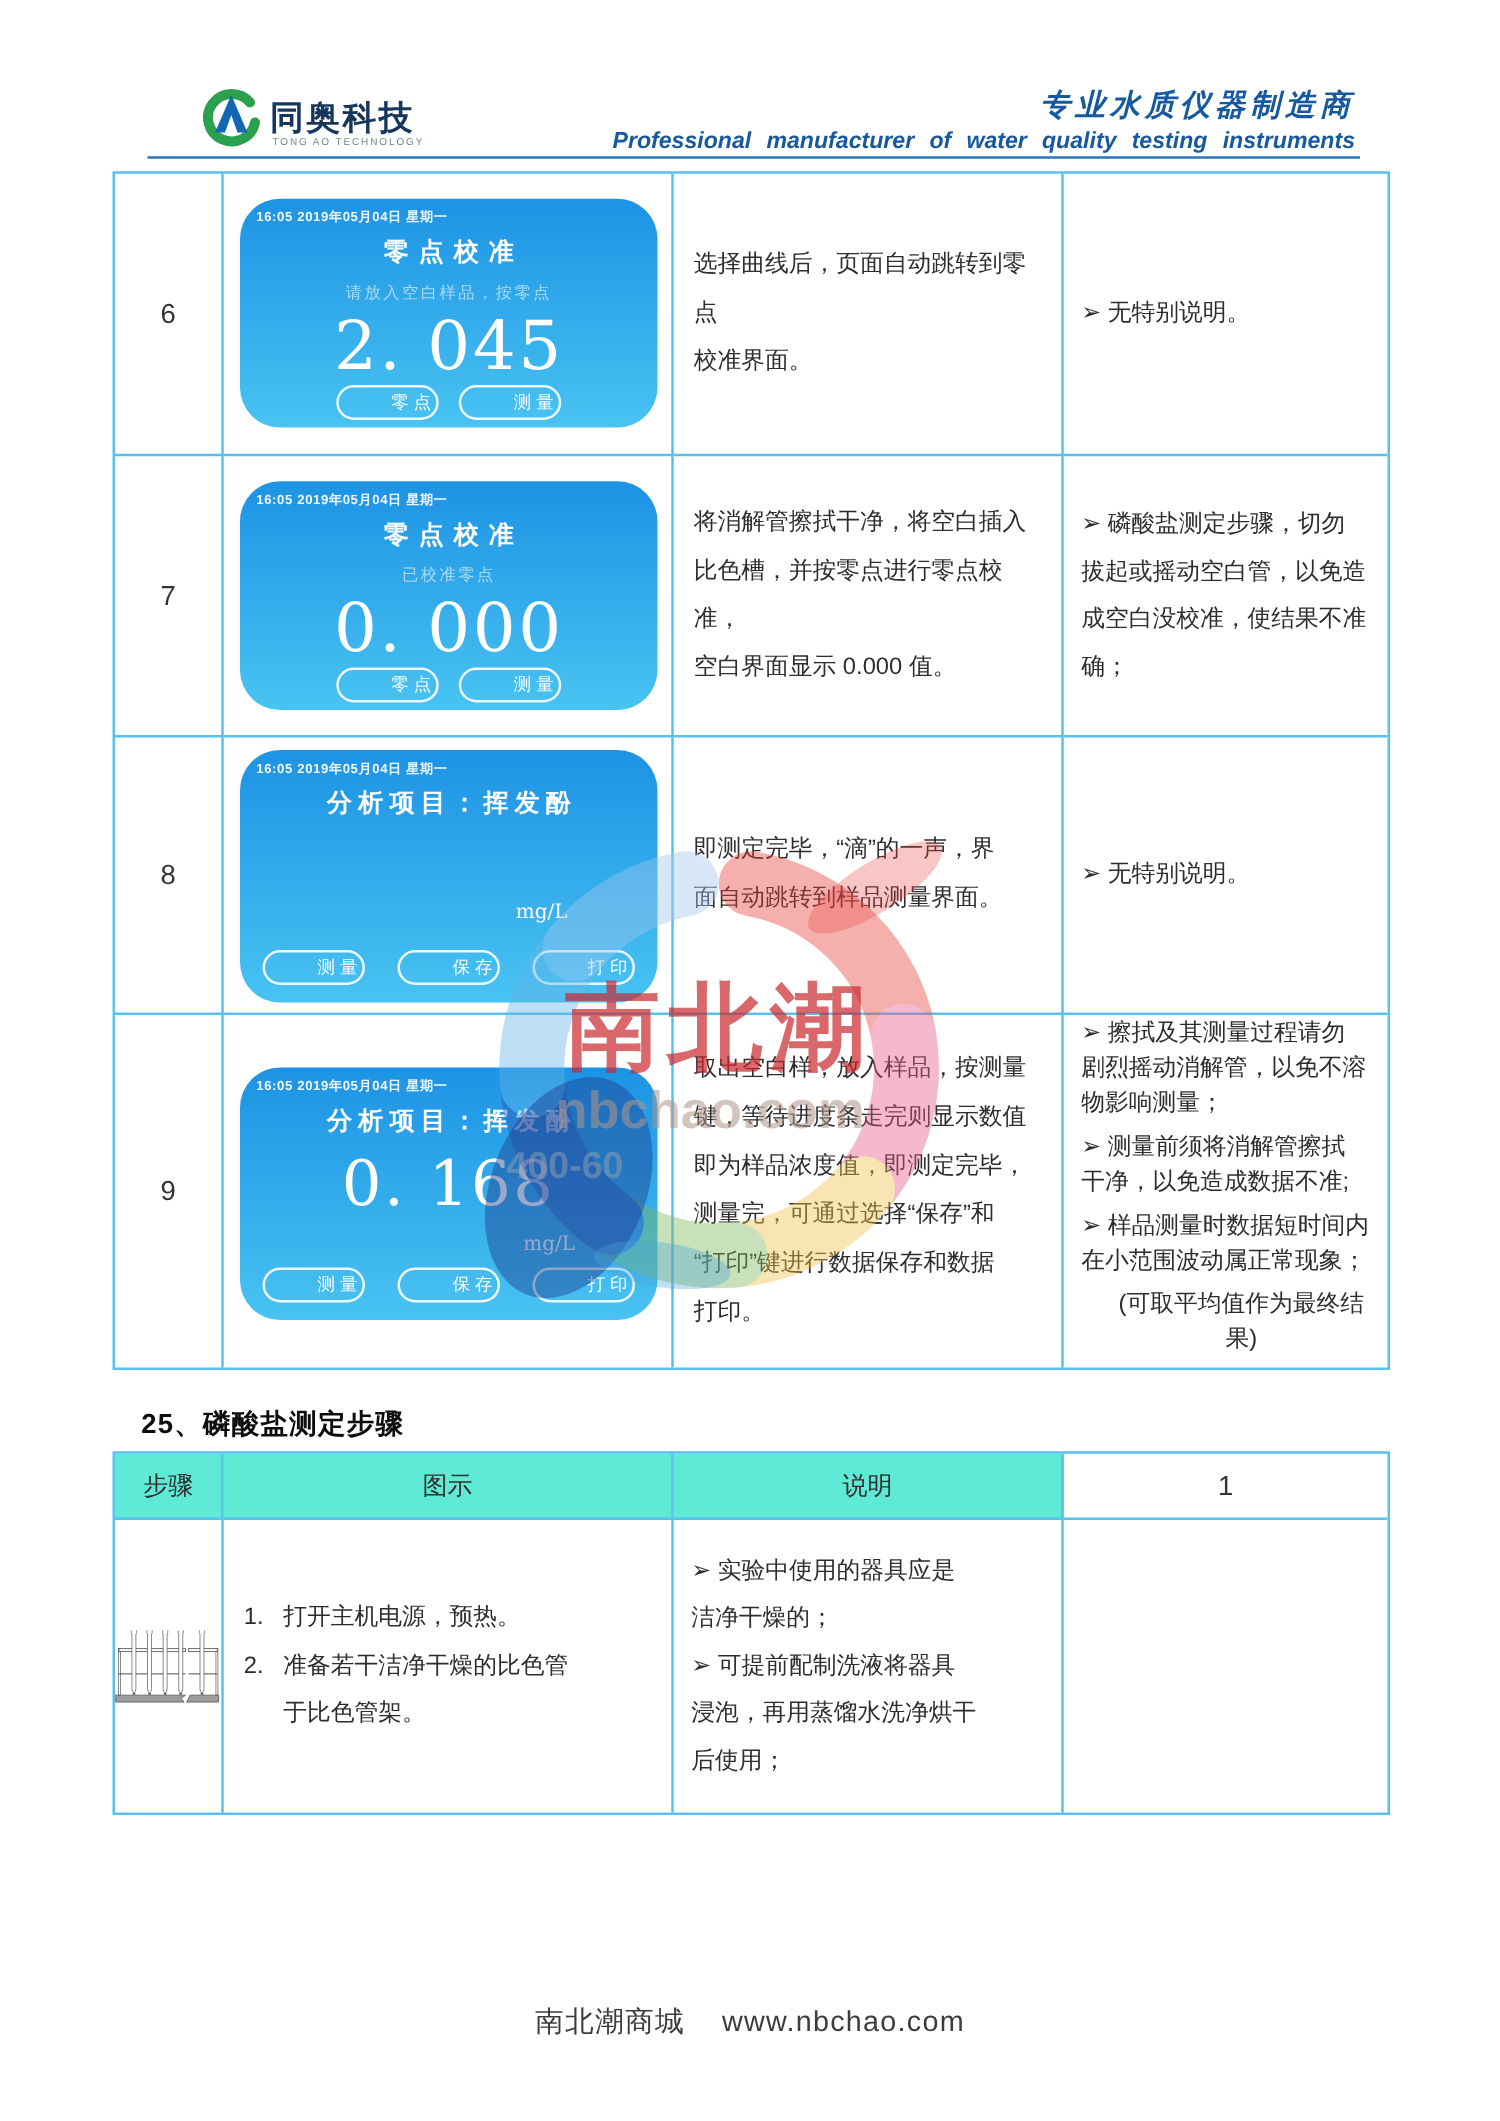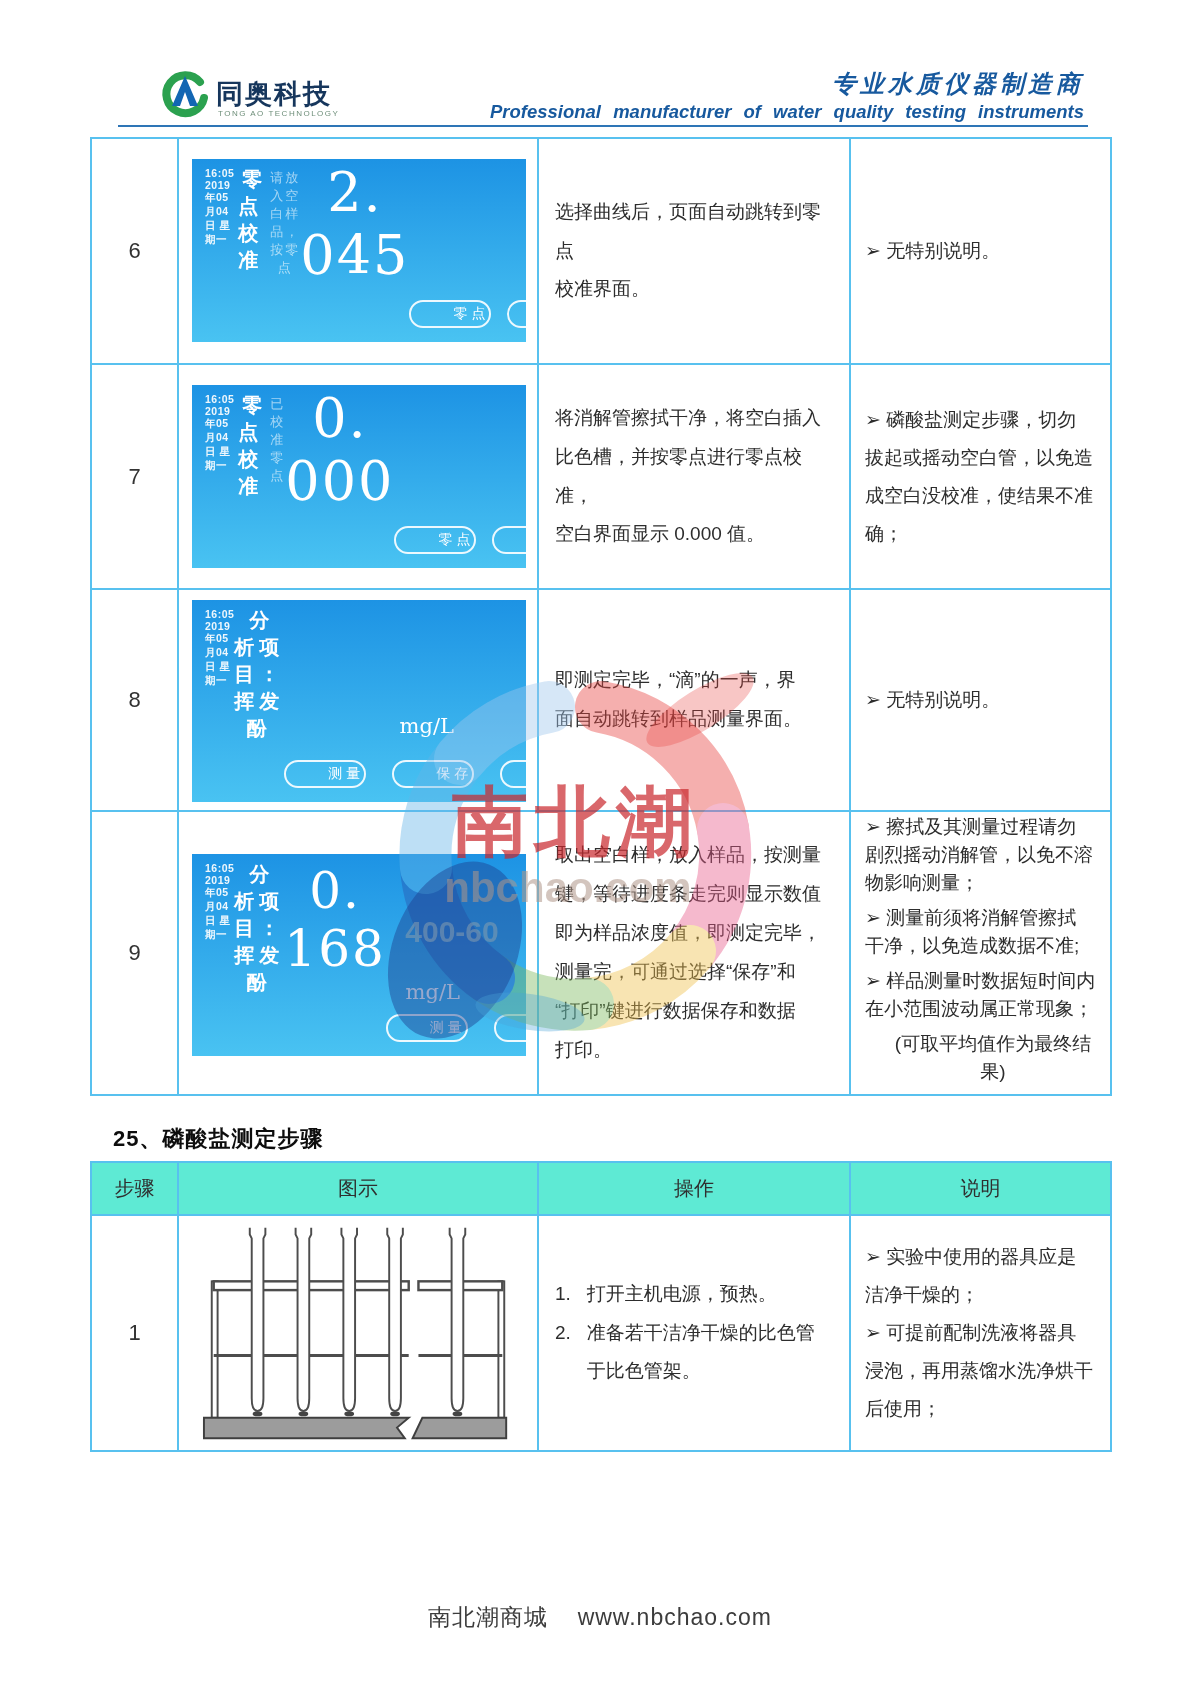--- a/index.html
+++ b/index.html
@@ -29,31 +29,31 @@
   .c-op { display:flex; flex-direction:column; justify-content:center; padding:0 12px 0 16px; }
   .c-note { display:flex; flex-direction:column; justify-content:center; padding:6px 8px 6px 14px; }
   .op-text { font-size:19px; line-height:2.05; color:#2d2d2d; white-space:pre-wrap; }
   .note-text { font-size:19px; line-height:2.0; color:#2d2d2d; white-space:pre-wrap; }
   .note-tight .note-text { line-height:1.47; margin-bottom:7px; }
   .note-center { text-align:center; margin-bottom:0;margin-left:19px; }
 
   
   .screen { position:absolute; left:13px; width:334px; color:#fff;
             background:linear-gradient(180deg,#1d93e4 0%, #49c3f2 100%);
-            display:flex; flex-direction:row; }
+            display:flex; flex-direction:column;border-radius:32px; }
   .scr-a { top:20px; height:183px; }
   .scr-b { top:10px; height:202px; }
   .scr-c { top:42px; height:202px; }
   .scr-status { font-size:10.5px; font-weight:bold; padding:8px 0 0 13px; opacity:.92; letter-spacing:.5px; }
   .scr-title { text-align:center; font-size:20px; font-weight:bold; letter-spacing:8px; text-indent:8px; margin-top:7px; }
   .scr-title-sm { letter-spacing:5px; text-indent:5px; }
   .scr-sub { text-align:center; font-size:13px; color:rgba(255,255,255,.58); letter-spacing:2px; margin-top:10px; }
   .scr-value { text-align:center; font-family:"DejaVu Serif", serif; font-size:54px; letter-spacing:2px; margin-top:2px; }
   .scr-c .scr-value { font-size:50px; margin-top:8px; }
-  .scr-unit { position:absolute; font-family:"DejaVu Serif", serif; font-size:21px; color:#fff;margin-left:14px; }
+  .scr-unit { position:absolute; font-family:"DejaVu Serif", serif; font-size:16px; color:#fff;margin-left:14px; }
   .unit-b { right:72px; bottom:64px; }
   .unit-c { right:66px; bottom:52px; }
   .scr-buttons { margin-top:auto; display:flex; justify-content:center; gap:16px; padding-bottom:14px; }
   .scr-btn { border:2px solid rgba(255,255,255,.9); border-radius:15px; width:82px; text-align:right;
              padding:3px 0; font-size:14px; letter-spacing:4px; text-indent:4px; color:#fff; }
   .btns3 { gap:26px; }
 
   
   .section-title { position:absolute; left:113px; top:1124px; font-size:22px; font-weight:bold; color:#0d0d0d; letter-spacing:1px; }
   .c-head { background:#5eead4; display:flex; align-items:center; justify-content:center; font-size:20px; color:#2f2f2f; }
@@ -202,21 +202,20 @@
     <text x="235" y="208" text-anchor="middle" font-size="76" font-weight="bold" letter-spacing="6" fill="#c9282d" opacity="0.7">南北潮</text>
     <text x="228" y="262" text-anchor="middle" font-size="42" font-weight="bold" fill="#b0978a" opacity="0.55">nbchao.com</text>
     <text x="112" y="302" text-anchor="middle" font-size="30" font-weight="bold" fill="#8fa3b0" opacity="0.5">400-60</text>
   </svg>
 
   <div class="section-title">25、磷酸盐测定步骤</div>
 
   <div class="grid-table t2">
     <div class="cell c-head">步骤</div>
     <div class="cell c-head">图示</div>
-    <div class="cell c-head">操作</div>
     <div class="cell c-head">说明</div>
 
     <div class="cell c-step">1</div>
     <div class="cell c-illus">
       <svg width="312" height="222" viewBox="0 0 320 222">
 
         <rect x="10" y="58" width="6" height="140" fill="#fff" stroke="#4d4d4d" stroke-width="2"></rect>
         <rect x="304" y="58" width="6" height="140" fill="#fff" stroke="#4d4d4d" stroke-width="2"></rect>
         <rect x="12" y="58" width="200" height="9" fill="#fff" stroke="#4d4d4d" stroke-width="2.5"></rect>
         <rect x="222" y="58" width="86" height="9" fill="#fff" stroke="#4d4d4d" stroke-width="2.5"></rect>

